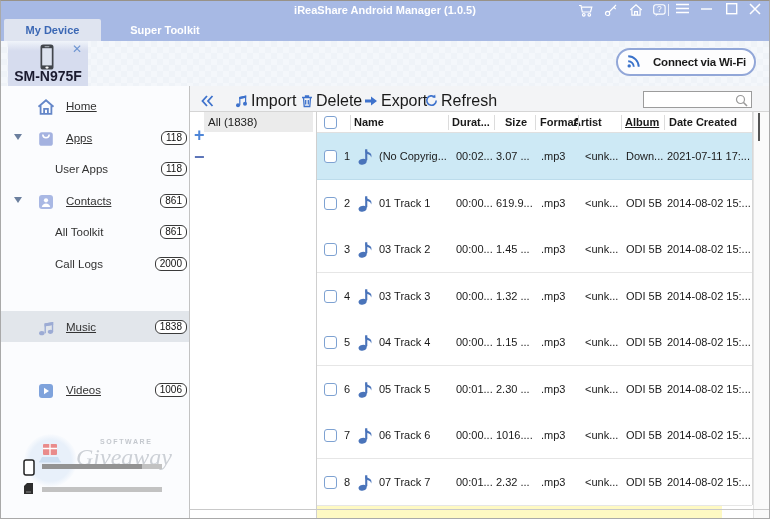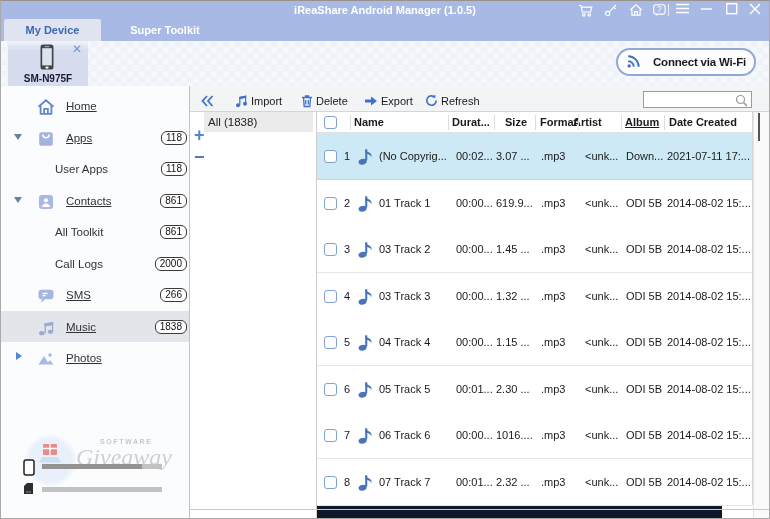--- a/index.html
+++ b/index.html
@@ -1,36 +1,36 @@
 <!DOCTYPE html>
 <html><head>
 <meta charset="utf-8">
 <style>
 * { margin:0; padding:0; box-sizing:border-box; }
 html,body { width:770px; height:519px; overflow:hidden; font-family:"Liberation Sans", sans-serif; }
-.win { position:absolute; left:0; top:0; width:722px; height:519px; background:#0f172a; }
+.win { position:absolute; left:0; top:0; width:722px; height:519px; background:#fef9c3; }
 .winborder { position:absolute; left:0; top:0; width:770px; height:519px; border:1px solid #a9a9a9; border-top:1px solid #989288; z-index:99; pointer-events:none; }
 
 
 .titlebar { position:absolute; left:1px; top:1px; width:768px; height:18px; background:#a7b9e4; }
 .title { position:absolute; left:0; top:0; width:100%; text-align:center; font-size:11px; font-weight:bold; color:#fff; line-height:18px; }
 .tbicons { position:absolute; left:0; top:0; width:768px; height:18px; }
 .tbicons svg { position:absolute; top:2px; }
 
 
 .tabrow { position:absolute; left:1px; top:19px; width:768px; height:22px; background:#a7b9e4; }
 .tab1 { position:absolute; left:3px; top:0px; width:97px; height:22px; background:#dfe4f0; color:#3b67b4; font-weight:bold; font-size:11px; text-align:center; line-height:22px; border-radius:2px 2px 0 0; }
 .tab2 { position:absolute; left:100px; top:0px; width:128px; height:22px; color:#fff; font-weight:bold; font-size:11px; text-align:center; line-height:22px; }
 
 
 .devstrip { position:absolute; left:1px; top:41px; width:768px; height:45px; background:#f4f7fb; background-image:conic-gradient(#eff3f8 25%, transparent 25% 50%, #eff3f8 50% 75%, transparent 75%); background-size:12px 12px; }
 .devcard { position:absolute; left:7px; top:0px; width:80px; height:45px; background:linear-gradient(#f0f4fa, #d6dcee 22%); }
 .devcard .phone { position:absolute; left:32px; top:3px; }
 .devcard .xbtn { position:absolute; right:6px; top:1px; color:#6f96d2; font-size:12px; }
-.devname { position:absolute; left:0; bottom:2px; width:100%; text-align:center; font-size:10px; font-weight:bold; color:#1a1a2e; }
+.devname { position:absolute; left:0; bottom:2px; width:100%; text-align:center; font-size:14px; font-weight:bold; color:#1a1a2e; }
 .wifibtn { position:absolute; right:13px; top:7px; width:140px; height:28px; background:#fdfdfe; border:2px solid #92a7d8; border-radius:14px; display:flex; align-items:center; justify-content:center; gap:10px; }
 .wifibtn span { font-size:11.5px; font-weight:bold; color:#1a1a1a; letter-spacing:-0.2px; }
 
 
 .sidebar { position:absolute; left:1px; top:86px; width:189px; height:432px; background:#fbfcfe; border-right:1px solid #c3c3c3; overflow:hidden; }
 .srow { position:absolute; left:0; width:189px; height:31px; }
 .srow .tri { position:absolute; left:13px; top:11px; width:0; height:0; }
 .srow .icon { position:absolute; left:36px; top:7px; width:18px; height:18px; }
 .srow .lbl { position:absolute; left:65px; top:0; font-size:11.5px; color:#333; line-height:31px;text-decoration:underline; }
 .srow .lbl2 { position:absolute; left:54px; top:0; font-size:11.5px; color:#333; line-height:31px; }
@@ -43,21 +43,21 @@
 .wmgive { position:absolute; left:75px; top:358px; font-family:"Liberation Serif", serif; font-style:italic; font-size:24px; color:#ccd0d6; }
 
 .ph2 { position:absolute; left:22px; top:373px; }
 .bar1 { position:absolute; left:41px; top:378px; width:120px; height:5px; background:#c2c2c2; }
 .bar1 i { position:absolute; left:0; top:0; height:5px; width:100px; background:#939393; }
 .sd2 { position:absolute; left:21px; top:396px; }
 .bar2 { position:absolute; left:41px; top:401px; width:120px; height:5px; background:#c2c2c2; }
 
 
 .toolbar { position:absolute; left:190px; top:86px; width:579px; height:26px; background:#f3f4f6; border-bottom:1px solid #d5d5d5; }
-.tbtn { position:absolute; top:2px; height:25px; display:flex; align-items:center; gap:3px; font-size:11px; color:#1a1a1a; }
+.tbtn { position:absolute; top:2px; height:25px; display:flex; align-items:center; gap:3px; font-size:16px; color:#1a1a1a; }
 
 
 .search { position:absolute; left:453px; top:5px; width:109px; height:17px; background:#fff; border:1px solid #9c9c9c; }
 .search svg { position:absolute; right:2px; top:1px; }
 
 
 .listpane { position:absolute; left:190px; top:112px; width:127px; height:406px; background:#fff; border-right:1px solid #cfcfcf; }
 .allrow { position:absolute; left:14px; top:0px; width:109px; height:20px; background:#ebebeb; font-size:11.5px; color:#222; line-height:20px; padding-left:4px; }
 .plus { position:absolute; left:2px; top:14px; color:#4e86d8; font-size:17px; font-weight:bold; }
 .minus { position:absolute; left:2px; top:36px; color:#5b74b8; font-size:17px; font-weight:bold; }
@@ -197,49 +197,39 @@
         <div class="badge">861</div>
     </div>
     <div class="srow" style="top:131px;">
       <div class="lbl2">All Toolkit</div>
         <div class="badge">861</div>
     </div>
     <div class="srow" style="top:162.5px;">
       <div class="lbl2">Call Logs</div>
         <div class="badge">2000</div>
     </div>
-    <div class="srow" style="top:194px;">
-      <svg class="icon" viewBox="0 0 18 18">
-          <path d="M4.5 2.8h9a3 3 0 0 1 3 3v3.4a3 3 0 0 1-3 3H8.2L4 15.8l1-3.6h-.5a3 3 0 0 1-3-3V5.8a3 3 0 0 1 3-3z" fill="#a7b5e1"></path>
-          <path d="M5.5 6.5h5M5.5 8.7h3" stroke="#fff" stroke-width="1.3"></path>
-        </svg>
-      <div class="lbl">SMS</div>
-        <div class="badge">266</div>
-    </div>
     <div class="srow" style="top:225.5px;">
       <svg class="icon" viewBox="0 0 18 18">
           <g fill="#9cabd4">
             <ellipse cx="4.8" cy="14.2" rx="2.7" ry="2.1"></ellipse>
             <ellipse cx="13.5" cy="12.8" rx="2.7" ry="2.1"></ellipse>
             <path d="M7.5 14.2V4.6l8.7-1.5v9.7h-1.4V6L8.9 7.1v7.1z"></path>
             <path d="M7.5 4.6l8.7-1.5v3L7.5 7.6z"></path>
           </g>
         </svg>
       <div class="lbl">Music</div>
         <div class="badge">1838</div>
     </div>
-    <div class="srow" style="top:257px;">
-      <div class="tri" style="left:15px;top:9px;border-top:4.5px solid transparent;border-bottom:4.5px solid transparent;border-left:6px solid #4e86d8;"></div>
+    <div class="srow" style="top:288.5px;">
       <svg class="icon" viewBox="0 0 18 18">
-          <g fill="#a9b8e4">
-            <path d="M1.5 14.5L7 6l4 6.5 2-2.6 3.5 4.6z"></path>
-            <circle cx="13" cy="5" r="1.8"></circle>
-          </g>
-        </svg>
-      <div class="lbl">Photos</div>
+          <rect x="2" y="2" width="14" height="14" rx="3" fill="#7fa3dc"></rect>
+          <path d="M7 5.8l5 3.2-5 3.2z" fill="#fff"></path>
+        </svg>
+      <div class="lbl">Videos</div>
+        <div class="badge">1006</div>
     </div>
 
     <div class="wmcircle"></div>
     <svg style="position:absolute;left:34px;top:355px;" width="30" height="26" viewBox="0 0 30 26">
         <rect x="8" y="3" width="14" height="11" rx="1" fill="#e98b8b"></rect>
         <path d="M15 3v11M8 7.5h14" stroke="#fff" stroke-width="1.3"></path>
         <path d="M7 16h16l2 4H5z" fill="#ccdef1"></path>
         <rect x="4" y="20" width="22" height="1.5" rx="0.7" fill="#ccdef1"></rect>
       </svg>
     <div class="wmsoft">SOFTWARE</div>

